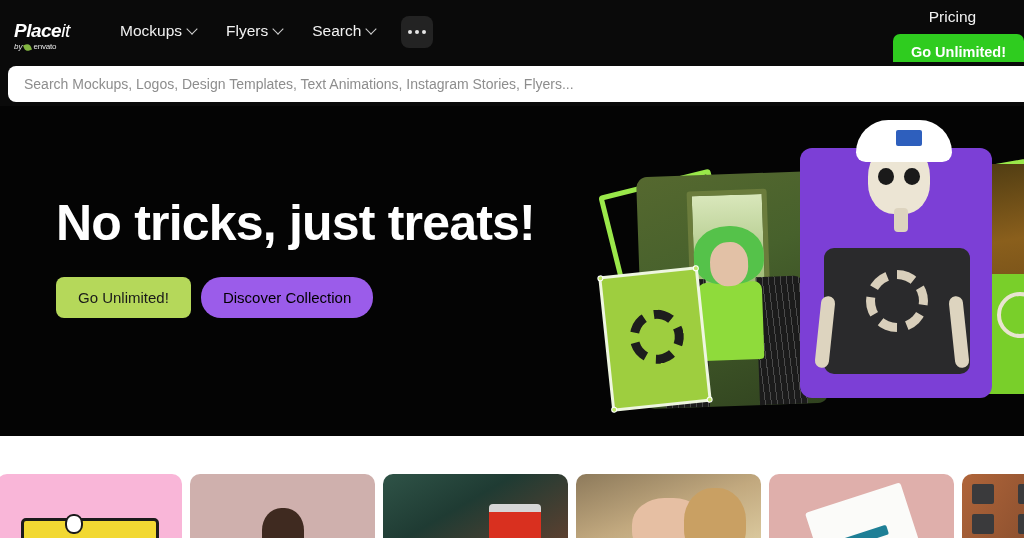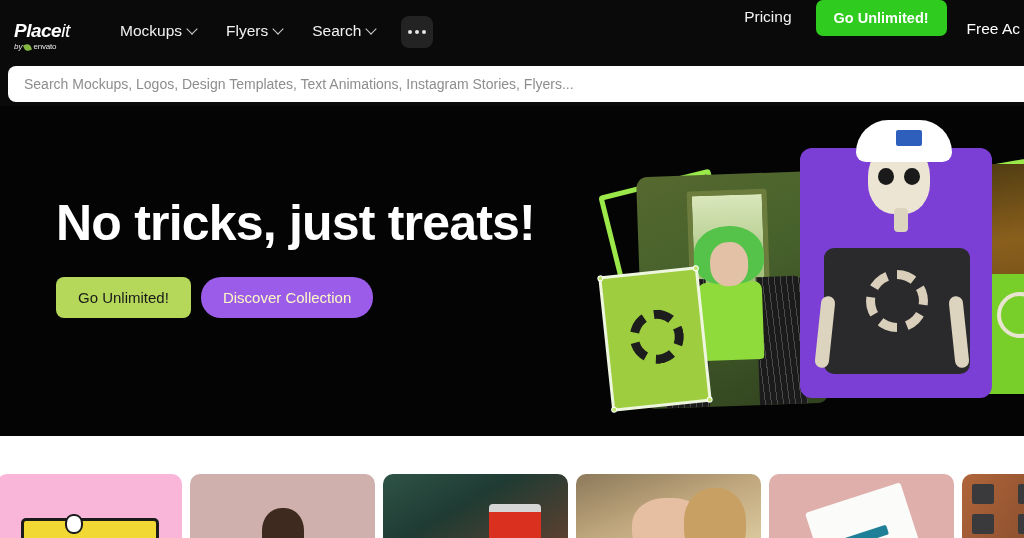--- a/index.html
+++ b/index.html
@@ -58,21 +58,21 @@
   }
   .dots-btn {
     width:32px; height:32px; border-radius:8px; background:#232323;
     display:flex; align-items:center; justify-content:center; gap:3px;
     margin-left:10px; cursor:pointer; border:none;
   }
   .dot { width:4px; height:4px; border-radius:50%; background:#e6e6e6; }
 
   .nav-right {
     position:absolute; right:0; top:0; height:62px;
-    display:flex; align-items:flex-start; gap:0;
+    display:flex; align-items:center; gap:0;flex-direction:column;
   }
   .pricing-link {
     color:#f2f2f2; font-size:15.5px; padding:8px 12px;
     cursor:pointer; border-radius:6px; white-space:nowrap;
   }
   .go-unl-top {
     background:#2fcc1f; color:#ffffff; font-size:14.5px; font-weight:bold;
     padding:10px 18px; border-radius:7px; border:none; cursor:pointer;
     margin-left:12px; white-space:nowrap;
   }
@@ -123,21 +123,21 @@
   .hero-sub {
     font-size:19px; color:#f0f0f0; margin-top:16px; letter-spacing:-0.2px;
   }
   .hero-btns { display:flex; gap:10px; margin-top:26px; }
   .btn-go {
     background:#b5d85a; color:#1a1a1a; font-size:15px;
     padding:12px 22px; border-radius:8px; border:none; cursor:pointer;
     font-family:"Liberation Sans", sans-serif; white-space:nowrap;
   }
   .btn-disc {
-    background:#9b5cea; color:#fef9c3; font-size:15px;
+    background:#9b5cea; color:#000000; font-size:15px;
     padding:12px 22px; border-radius:20px; border:none; cursor:pointer;
     font-family:"Liberation Sans", sans-serif; white-space:nowrap;
   }
 
   
   .collage { position:absolute; left:600px; top:0px; width:424px; height:330px; }
 
   .frame-green {
     position:absolute; left:8px; top:75px; width:115px; height:95px;
     border:5px solid #9ae84a; border-radius:4px;

